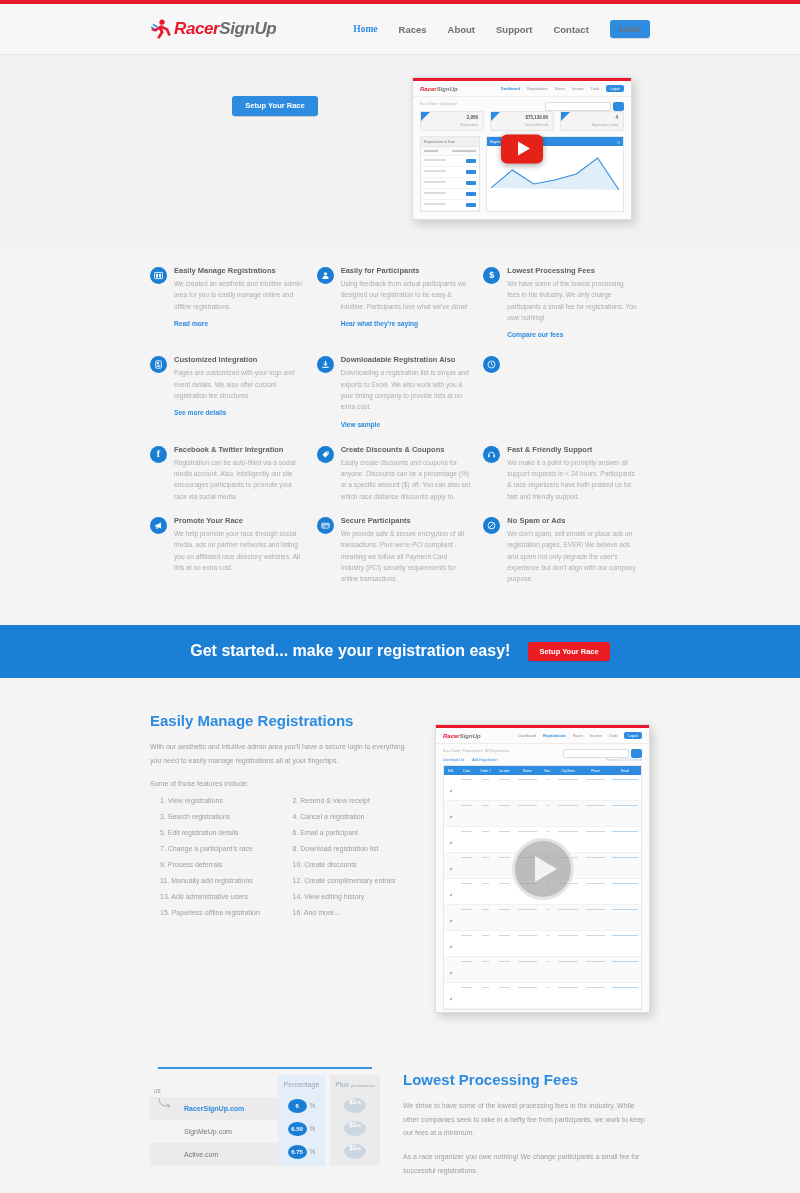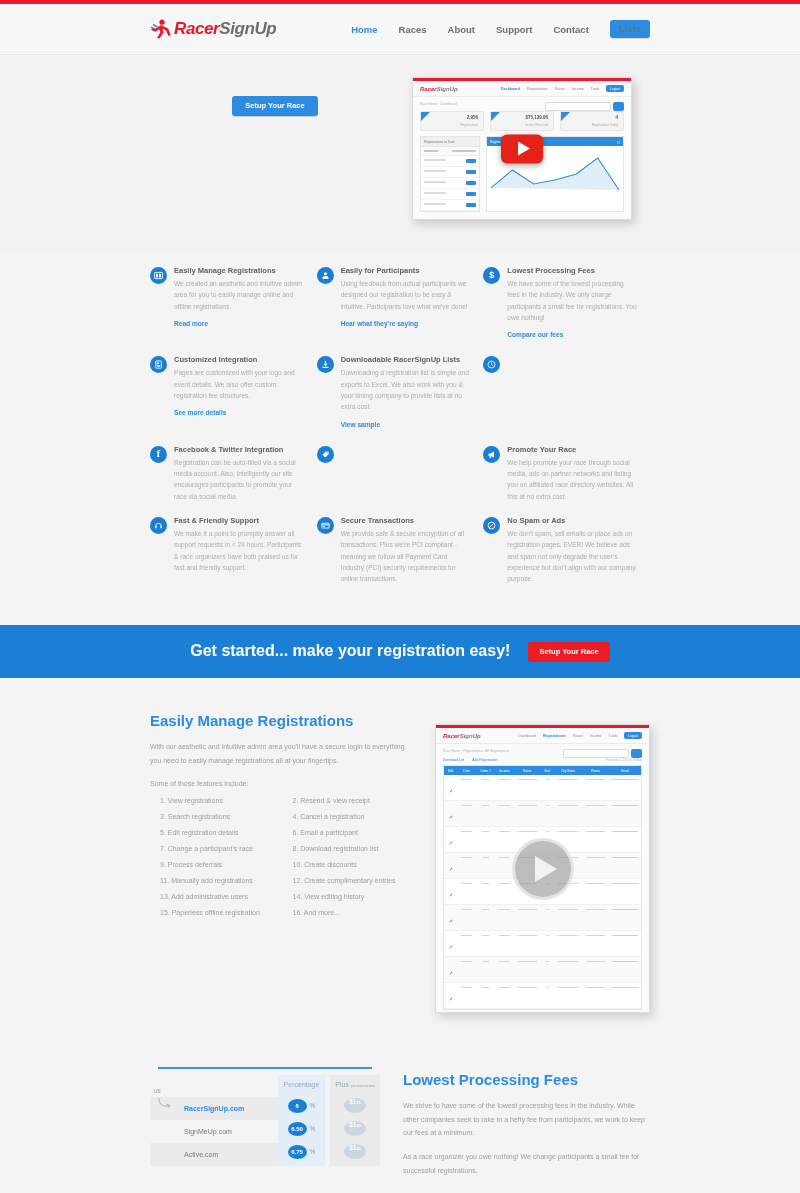--- a/index.html
+++ b/index.html
@@ -21,21 +21,21 @@
     display: flex; align-items: center; padding: 0 150px;
     position: relative;
   }
   .logo { display: flex; align-items: center; gap: 2px; }
   .logo-mark { width: 22px; height: 20px; position: relative; }
   .logo-text { font-size: 17px; font-weight: bold; letter-spacing: -0.4px; font-style: italic; }
   .logo-text .r { color: #e8192c; }
   .logo-text .s { color: #6d6d6d; }
   .nav { margin-left: auto; display: flex; align-items: center; gap: 21px; }
   .nav a { font-size: 9.5px; color: #6f6f6f; text-decoration: none; font-weight: bold; }
-  .nav a.active { color: #2d8ce0; }
+  .nav a.active { color: #2d8ce0; font-family: Liberation Serif, serif; }
   .btn-login {
     background: #2d8ce0; color: #fff; font-size: 7.5px; font-weight: bold;
     padding: 4px 9px; border-radius: 3px; text-decoration: none; line-height: 1;
     display: inline-block; box-shadow: 0 1px 0 rgba(0,0,0,.12);
   }
 
   
   .hero { background: #f2f2f2; padding: 22px 150px 30px; display: flex; align-items: flex-start; }
   .hero-left { width: 250px; padding-top: 6px; text-align: center; }
   .hero-title { font-size: 17px; color: #2d8ce0; font-weight: bold; letter-spacing: -0.2px; margin-bottom: 12px; }
@@ -322,21 +322,21 @@
         </div>
 
       <div class="feat">
           <div class="ficon">
             <svg width="9" height="9" viewBox="0 0 16 16">
               <path d="M8 1.5 L8 9" stroke="#fff" stroke-width="2.2" fill="none"></path>
               <path d="M4 6.5 L8 10.5 L12 6.5 Z" fill="#fff"></path>
               <rect x="2.5" y="12" width="11" height="2" fill="#fff"></rect>
             </svg>
           </div>
-        <div><div class="ftitle">Downloadable RacerSignUp Lists</div><div class="fdesc">Downloading a registration list is simple and exports to Excel. We also work with you &amp; your timing company to provide lists at no extra cost.</div><a href="#" class="flink">View sample</a></div>
+        <div><div class="ftitle">Downloadable Registration Also</div><div class="fdesc">Downloading a registration list is simple and exports to Excel. We also work with you &amp; your timing company to provide lists at no extra cost.</div><a href="#" class="flink">View sample</a></div>
         </div>
 
       <div class="feat">
           <div class="ficon">
             <svg width="9" height="9" viewBox="0 0 16 16">
               <circle cx="8" cy="8" r="6.2" fill="none" stroke="#fff" stroke-width="1.5"></circle>
               <path d="M8 4.3 L8 8.3 L10.8 9.8" stroke="#fff" stroke-width="1.4" fill="none"></path>
             </svg>
           </div>
         </div>
@@ -351,59 +351,63 @@
           </div>
         </div>
 
       <div class="feat">
           <div class="ficon">
             <svg width="9" height="9" viewBox="0 0 16 16">
               <path d="M2.5 8.5 L8.5 2.5 L13.5 2.5 L13.5 7.5 L7.5 13.5 Z" fill="#fff"></path>
               <circle cx="11" cy="5" r="1.1" fill="#1a7fd4"></circle>
             </svg>
           </div>
+        <div>
+            <div class="ftitle">Create Discounts &amp; Coupons</div>
+            <div class="fdesc">Easily create discounts and coupons for anyone. Discounts can be a percentage (%) or a specific amount ($) off. You can also set which race distance discounts apply to.</div>
+          </div>
+        </div>
+
+      <div class="feat">
+          <div class="ficon">
+            <svg width="9" height="9" viewBox="0 0 16 16">
+              <path d="M3 9 A5 5 0 0 1 13 9" fill="none" stroke="#fff" stroke-width="1.5"></path>
+              <rect x="1.8" y="8.5" width="2.8" height="4.5" rx="1.2" fill="#fff"></rect>
+              <rect x="11.4" y="8.5" width="2.8" height="4.5" rx="1.2" fill="#fff"></rect>
+            </svg>
+          </div>
+        <div>
+            <div class="ftitle">Fast &amp; Friendly Support</div>
+            <div class="fdesc">We make it a point to promptly answer all support requests in &lt; 24 hours. Participants &amp; race organizers have both praised us for fast and friendly support.</div>
+          </div>
         </div>
 
       <div class="feat">
           <div class="ficon">
             <svg width="9" height="9" viewBox="0 0 16 16">
               <path d="M12.5 2.5 L5 6.5 L2.5 6.5 L2.5 10 L5 10 L12.5 13.5 Z" fill="#fff"></path>
               <rect x="4.5" y="10" width="2.3" height="4" fill="#fff"></rect>
             </svg>
           </div>
         <div>
             <div class="ftitle">Promote Your Race</div>
             <div class="fdesc">We help promote your race through social media, ads on partner networks and listing you on affiliated race directory websites. All this at no extra cost.</div>
           </div>
         </div>
 
       <div class="feat">
           <div class="ficon">
             <svg width="9" height="9" viewBox="0 0 16 16">
-              <path d="M3 9 A5 5 0 0 1 13 9" fill="none" stroke="#fff" stroke-width="1.5"></path>
-              <rect x="1.8" y="8.5" width="2.8" height="4.5" rx="1.2" fill="#fff"></rect>
-              <rect x="11.4" y="8.5" width="2.8" height="4.5" rx="1.2" fill="#fff"></rect>
-            </svg>
-          </div>
-        <div>
-            <div class="ftitle">Fast &amp; Friendly Support</div>
-            <div class="fdesc">We make it a point to promptly answer all support requests in &lt; 24 hours. Participants &amp; race organizers have both praised us for fast and friendly support.</div>
-          </div>
-        </div>
-
-      <div class="feat">
-          <div class="ficon">
-            <svg width="9" height="9" viewBox="0 0 16 16">
               <rect x="1.5" y="4" width="13" height="8.5" rx="1.2" fill="none" stroke="#fff" stroke-width="1.5"></rect>
               <rect x="1.5" y="6" width="13" height="1.8" fill="#fff"></rect>
               <rect x="3.5" y="9.5" width="3.5" height="1.3" fill="#fff"></rect>
             </svg>
           </div>
         <div>
-            <div class="ftitle">Secure Transactions</div>
+            <div class="ftitle">Secure Participants</div>
             <div class="fdesc">We provide safe &amp; secure encryption of all transactions. Plus we're PCI compliant - meaning we follow all Payment Card Industry (PCI) security requirements for online transactions.</div>
           </div>
         </div>
 
       <div class="feat">
           <div class="ficon">
             <svg width="9" height="9" viewBox="0 0 16 16">
               <circle cx="8" cy="8" r="6" fill="none" stroke="#fff" stroke-width="1.6"></circle>
               <path d="M4 12 L12 4" stroke="#fff" stroke-width="1.6"></path>
             </svg>

